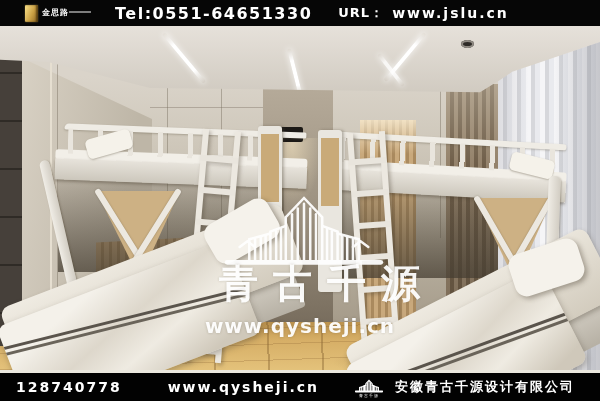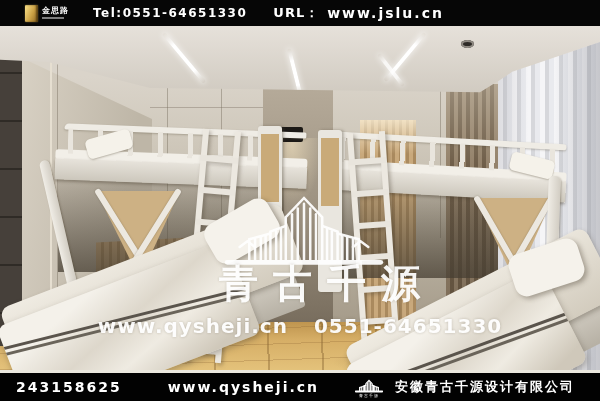--- a/index.html
+++ b/index.html
@@ -5,25 +5,25 @@
   html,body{margin:0;padding:0;background:#222;}
   .page{position:relative;width:600px;height:401px;overflow:hidden;background:#000;
         font-family:"DejaVu Sans","Liberation Sans",sans-serif;}
   
   .top-bar{position:absolute;left:0;top:0;width:600px;height:26px;background:#060606;
            display:flex;align-items:center;color:#fff;}
   .brand-logo{display:flex;align-items:center;margin-left:25px;}
   .logo-mark{width:13px;height:17px;border-radius:1px;
              background:linear-gradient(115deg,#f3d77e 10%,#caa044 55%,#8a6420);
              box-shadow:inset -2px 0 2px rgba(60,40,5,.7),0 0 2px rgba(255,220,130,.4);}
-  .logo-texts{margin-left:4px;display:flex;flex-direction:column;line-height:1;}
+  .logo-texts{margin-left:4px;display:flex;flex-direction:row;line-height:1;}
   .logo-brand{font-size:8px;font-weight:bold;letter-spacing:1px;}
   .logo-sub{width:22px;height:2px;margin-top:2px;background:#7d7d7d;}
   .company-name{font-size:13px;font-weight:bold;letter-spacing:1.5px;margin-left:12px;white-space:nowrap;}
-  .tel-text{font-size:12px;font-weight:bold;letter-spacing:1.5px;margin-left:24px;white-space:nowrap;}
+  .tel-text{font-size:16px;font-weight:bold;letter-spacing:1.5px;margin-left:24px;white-space:nowrap;}
   .url-group{margin-left:26px;display:flex;align-items:center;white-space:nowrap;}
   .url-label{font-size:13px;font-weight:bold;letter-spacing:1px;}
   .url-text{font-size:14px;font-weight:bold;letter-spacing:2px;margin-left:8px;}
   
   .scene{position:absolute;left:0;top:26px;width:600px;height:347px;overflow:hidden;background:#c7c0b4;}
   .wall-back{position:absolute;inset:0;z-index:1;
      background:linear-gradient(180deg,#dad4ca 50px,#cfc8bb 115px,#bcb4a4 210px,#a79d8c 290px,#968b79 330px);}
   .seam{position:absolute;width:1px;background:rgba(120,110,95,.45);z-index:2;}
   .seam-h{position:absolute;height:1px;background:rgba(120,110,95,.4);z-index:2;}
   .wall-left{position:absolute;left:22px;top:26px;width:130px;height:305px;z-index:2;
@@ -268,29 +268,28 @@
         </g>
       </svg>
       <div class="wm-brand">
         <span>青</span>
         <span>古</span>
         <span>千</span>
         <span>源</span>
       </div>
       <div class="wm-contact">
         <span>www.qysheji.cn</span>
-        <span>0551-64651330</span>
       </div>
     </div>
     <div class="divider"></div>
   </div>
 
   <div class="bottom-bar">
     <span class="qq-group">
-      <span class="qq-number">243158625</span>
+      <span class="qq-number">128740778</span>
     </span>
     <span class="footer-site">www.qysheji.cn</span>
     <span class="footer-logo">
       <svg width="28" height="17" viewBox="0 0 170 100">
         <g stroke="#ffffff" stroke-width="7" fill="none" stroke-linecap="round">
           <path d="M5 92 H165" stroke-width="12"></path>
           <path d="M66 92 V45 L85 25 L104 45 V92"></path>
           <path d="M75 92 V40"></path>
             <path d="M85 92 V31"></path>
             <path d="M95 92 V40"></path>

